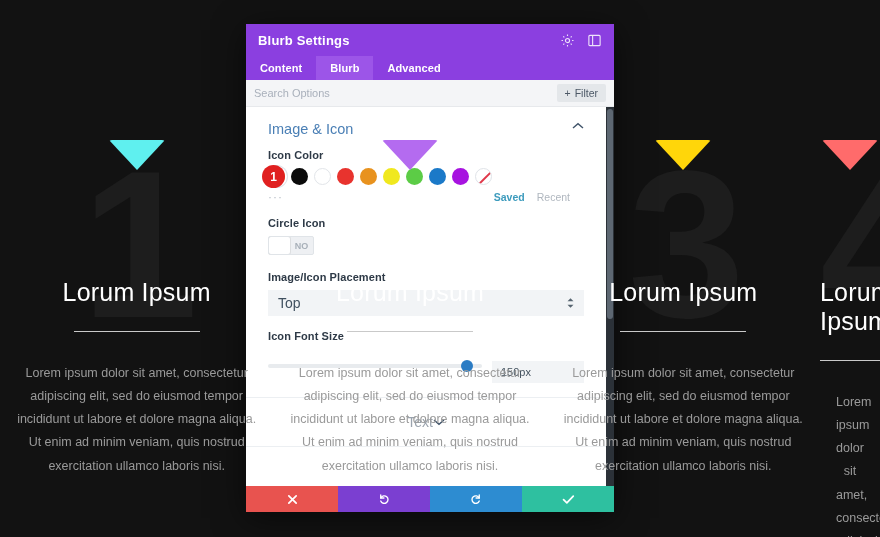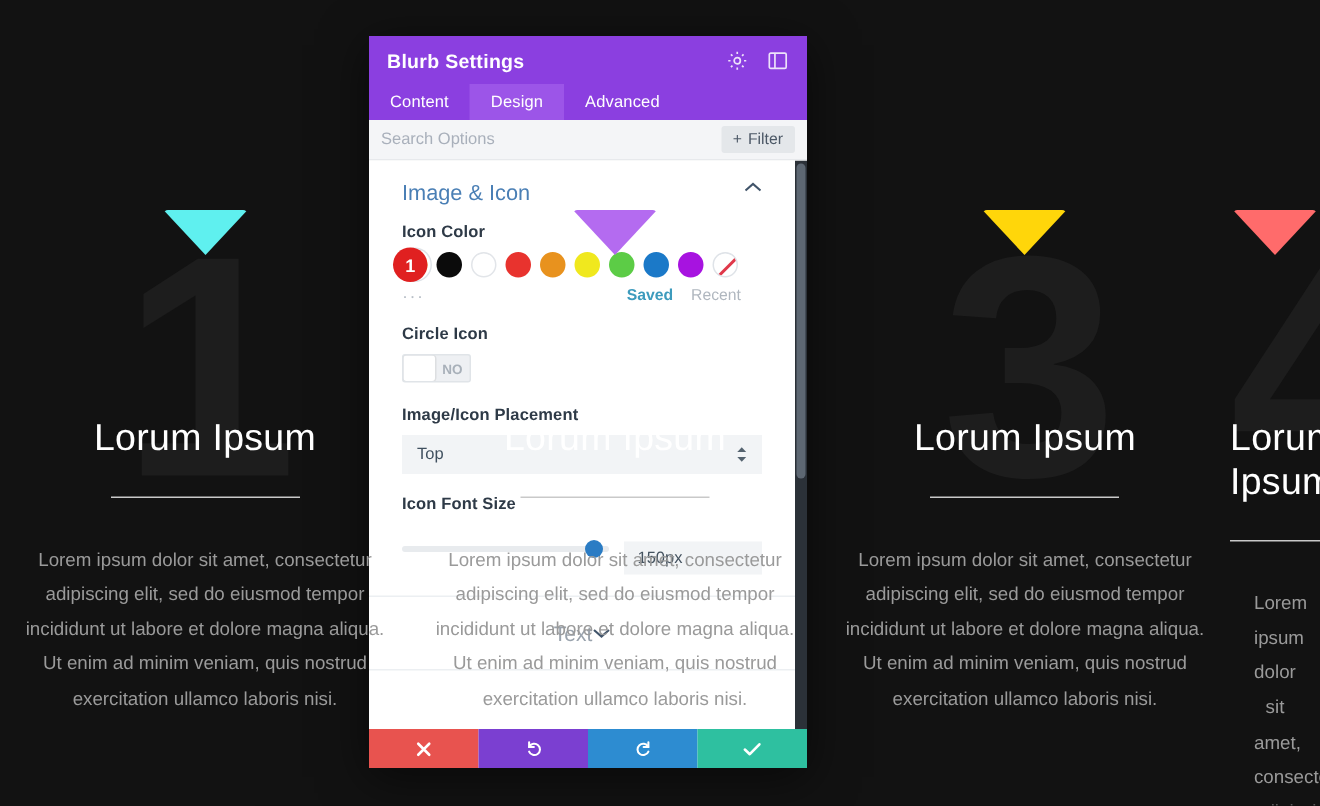--- a/index.html
+++ b/index.html
@@ -49,21 +49,21 @@
   }
   .col-body {
     position: relative; z-index: 2;
     margin-top: 30px; padding: 0 16px;
     font-size: 12.5px; line-height: 1.85; color: #9a9a9a;
   }
 
   
   #modal {
     position: absolute; left: 246px; top: 24px;
-    width: 292px; height: 488px;
+    width: 368px; height: 488px;
     background: #ffffff;
     box-shadow: 0 6px 30px rgba(0,0,0,.55);
     display: flex; flex-direction: column;
     overflow: hidden;
     font-size: 12px;
   }
 
   .m-header {
     background: #8b3fe0; height: 32px;
     display: flex; align-items: center; padding: 0 12px;
@@ -72,21 +72,21 @@
   .m-title { color: #fff; font-size: 13px; font-weight: 700; letter-spacing: .2px; }
   .m-header-actions { margin-left: auto; display: flex; gap: 12px; align-items: center; }
   .hicon { width: 15px; height: 15px; opacity: .85; display: block; }
   .hicon svg { display: block; }
 
   .m-tabs {
     background: #8b3fe0; height: 24px; display: flex; flex: 0 0 24px;
   }
   .m-tab {
     padding: 0 14px; height: 24px; line-height: 24px;
-    color: #fff; font-size: 11px; font-weight: 400; letter-spacing: .1px;
+    color: #fff; font-size: 11px; font-weight: 700; letter-spacing: .1px;
     cursor: pointer; white-space: nowrap;
   }
   .m-tab.active { background: #9c55e8; }
 
   .m-search {
     height: 27px; flex: 0 0 27px; background: #f4f5f7;
     border-bottom: 1px solid #e7e9ec;
     display: flex; align-items: center; padding: 0 8px;
   }
   .m-search-input {
@@ -171,21 +171,21 @@
     box-shadow: 0 0 0 1px rgba(0,0,0,.07);
   }
   .toggle .lbl {
     font-size: 9px; font-weight: 700; width: 24px; text-align: center;
   }
   .toggle.off .lbl { color: #a8b0b9; order: 2; }
   .toggle.on  .lbl { color: #fff; }
 
   .select-box {
     background: #f2f4f6; height: 26px; display: flex; align-items: center;
-    padding: 0 10px; font-size: 11px; color: #40505f; position: relative;
+    padding: 0 10px; font-size: 14px; color: #40505f; position: relative;
     cursor: pointer;
     gap: 16px;
   }
   .select-box .caret {
     margin-left: auto; font-size: 8px; color: #55636f; line-height: 1;
     display: flex; flex-direction: column; gap: 1px;
   }
 
   .slider-row { display: flex; align-items: center; gap: 10px; }
   .slider { flex: 1; position: relative; height: 14px; display: flex; align-items: center; cursor: pointer; }
@@ -277,21 +277,21 @@
           <svg viewBox="0 0 16 16" width="15" height="15" fill="none" stroke="#ffffff" stroke-width="1.2">
             <rect x="2" y="2.6" width="12" height="10.8" rx="1"></rect>
             <line x1="6" y1="2.6" x2="6" y2="13.4"></line>
           </svg>
         </span>
       </div>
     </div>
 
     <div class="m-tabs">
       <div class="m-tab">Content</div>
-      <div class="m-tab active">Design</div>
+      <div class="m-tab active">Blurb</div>
       <div class="m-tab">Advanced</div>
     </div>
 
     <div class="m-search">
       <input class="m-search-input" type="text" placeholder="Search Options" style="">
       <div class="filter-btn">
         <span>+</span>
         <span>Filter</span>
       </div>
     </div>

